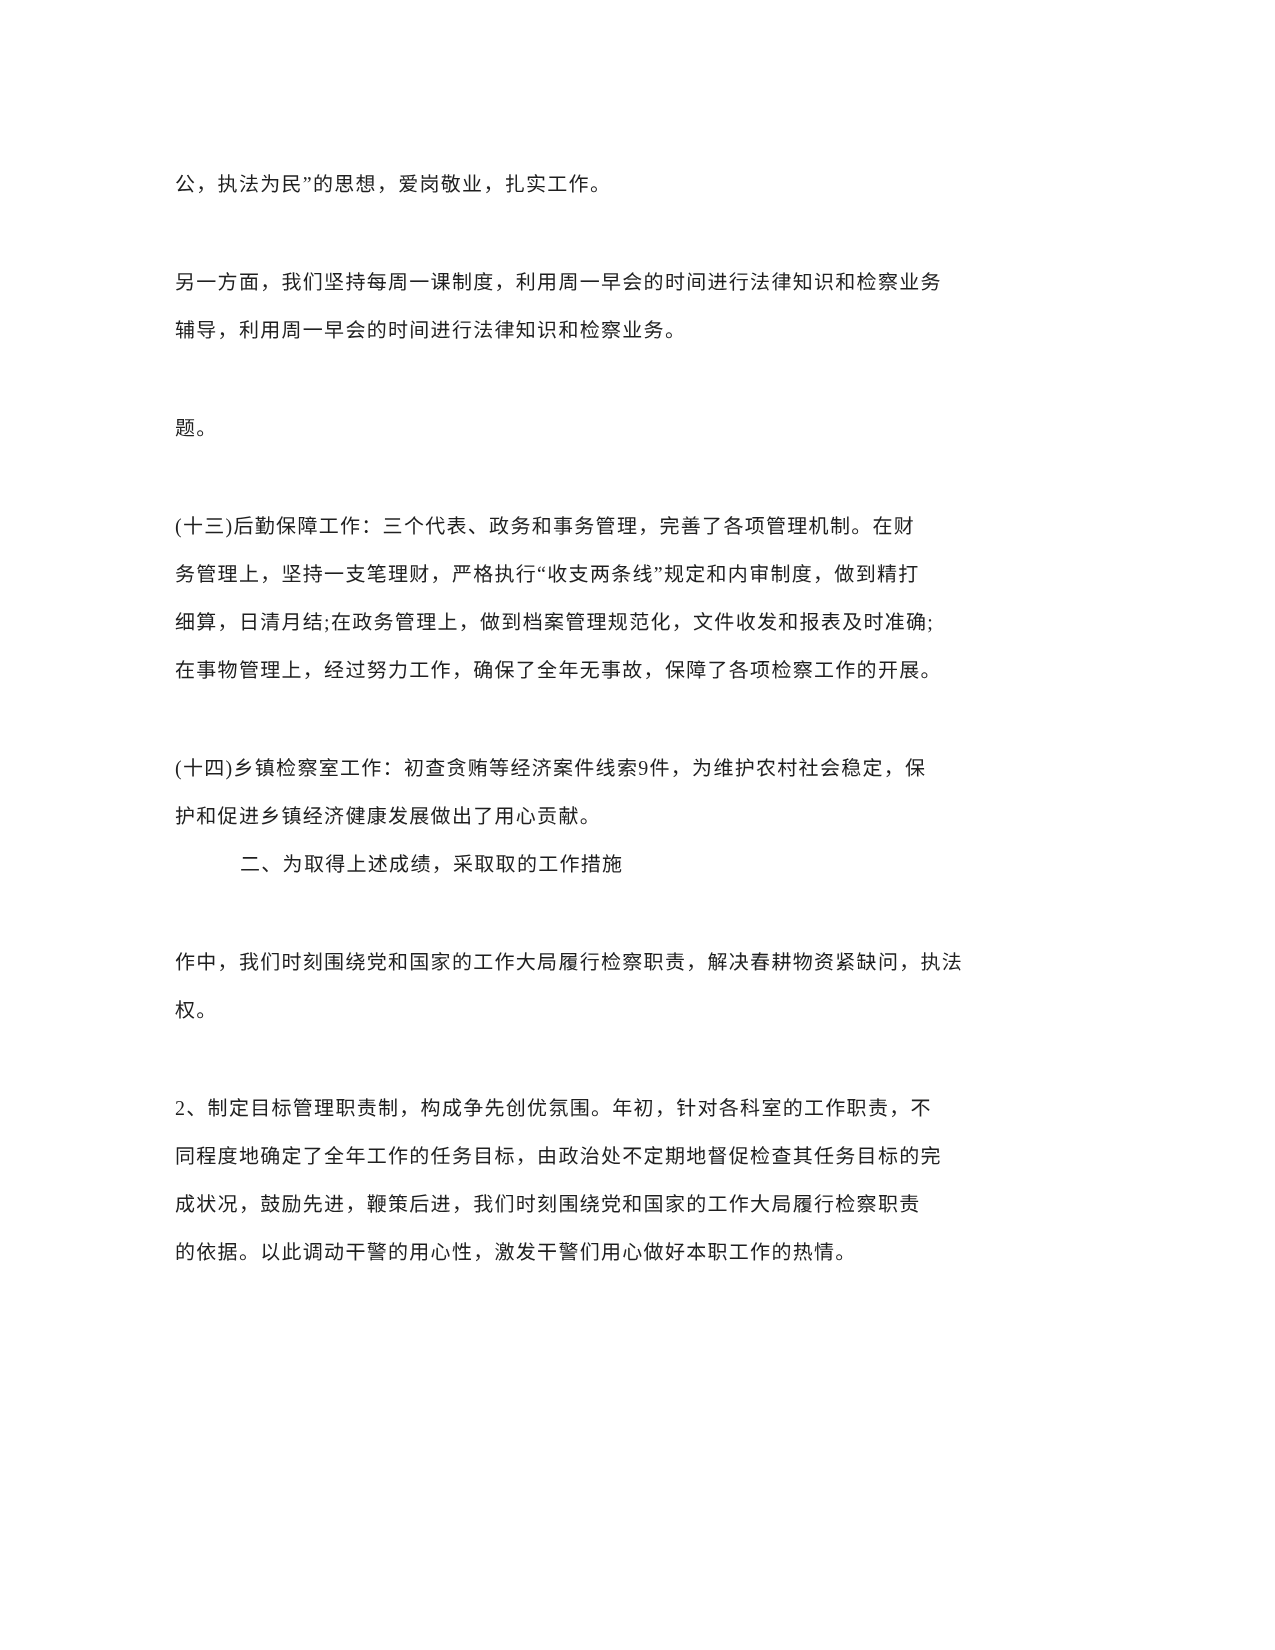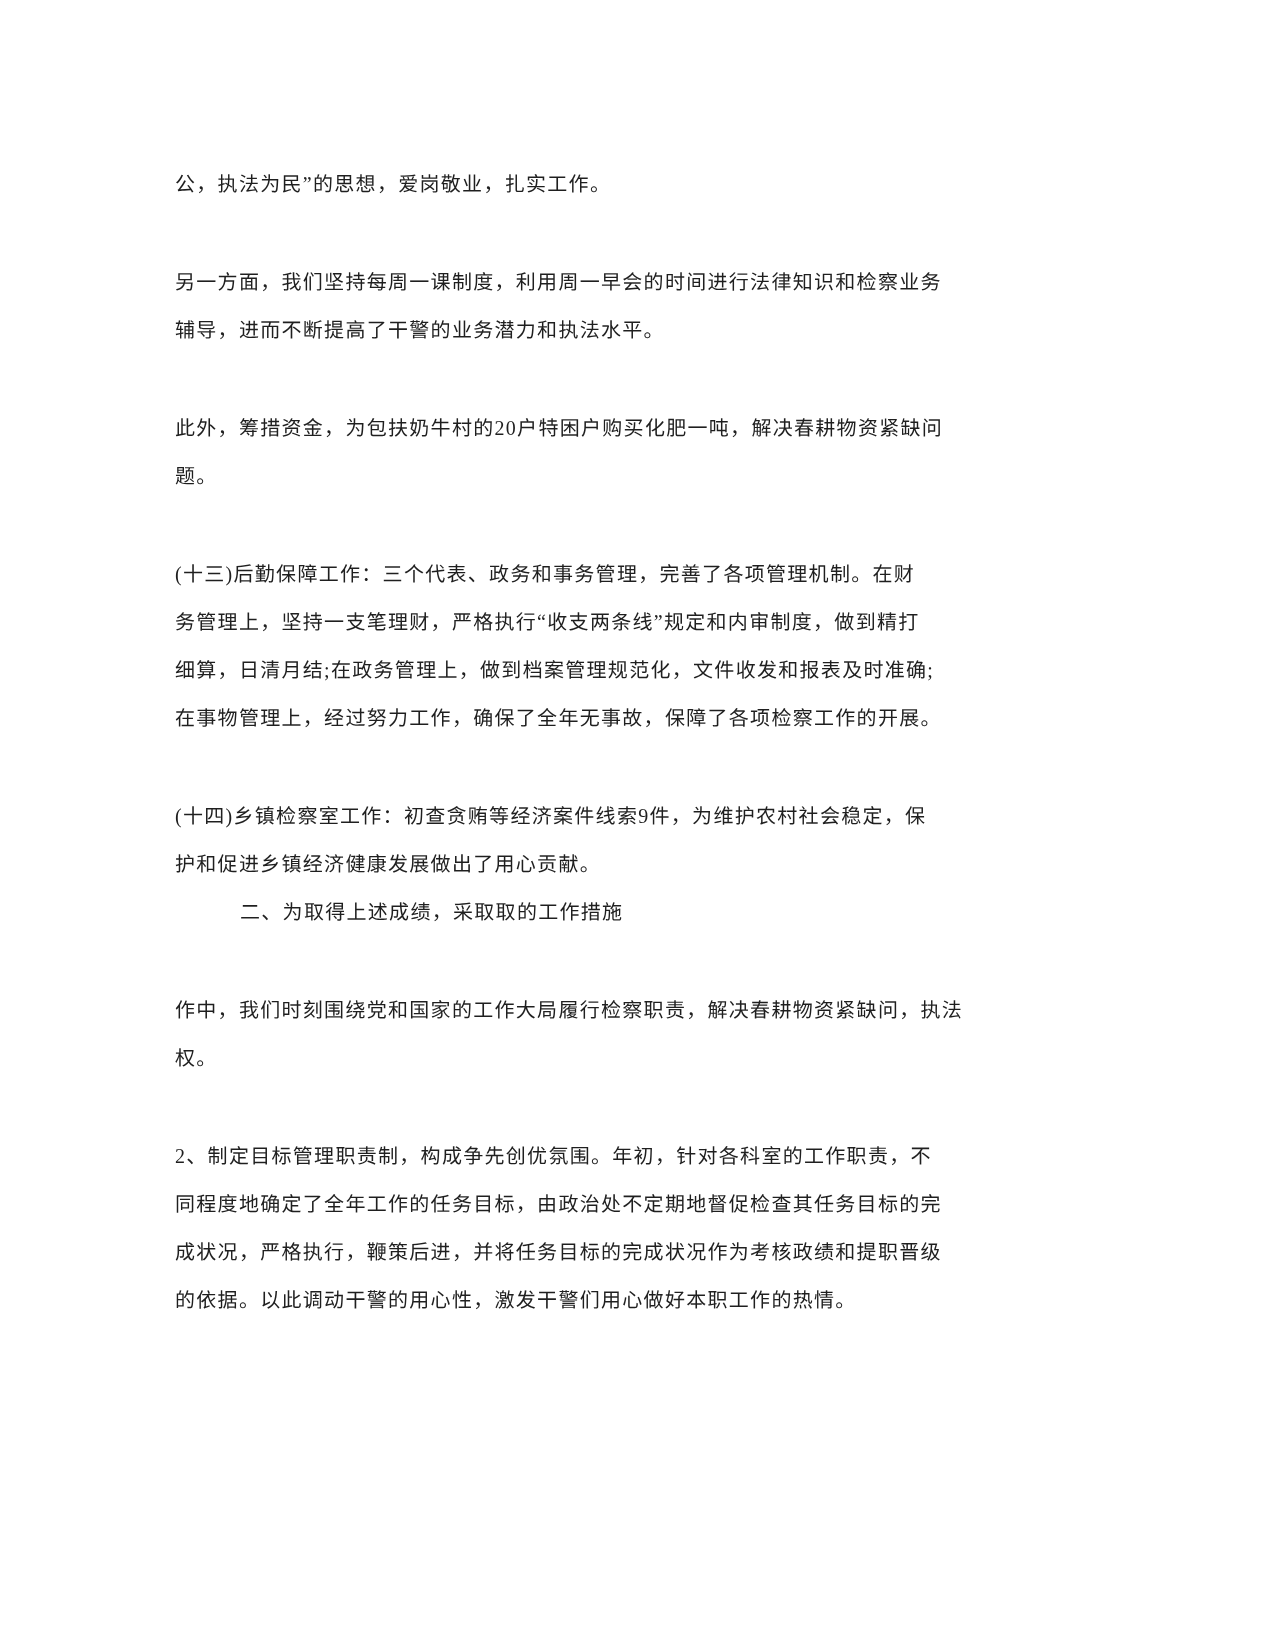--- a/index.html
+++ b/index.html
@@ -54,24 +54,23 @@
 </head>
 <body>
 
 <div class="page">
   <div class="doc-body" id="doc-body">
       <div class="para first">
         <div class="line">公，执法为民”的思想，爱岗敬业，扎实工作。</div>
       </div>
       <div class="para">
         <div class="line">另一方面，我们坚持每周一课制度，利用周一早会的时间进行法律知识和检察业务</div>
-        <div class="line">辅导，进而不断提高了干警的业务潜力和执法水平。</div>
+        <div class="line">辅导，利用周一早会的时间进行法律知识和检察业务。</div>
       </div>
       <div class="para">
-        <div class="line">此外，筹措资金，为包扶奶牛村的20户特困户购买化肥一吨，解决春耕物资紧缺问</div>
         <div class="line">题。</div>
       </div>
       <div class="para">
         <div class="line">(十三)后勤保障工作：三个代表、政务和事务管理，完善了各项管理机制。在财</div>
         <div class="line">务管理上，坚持一支笔理财，严格执行“收支两条线”规定和内审制度，做到精打</div>
         <div class="line">细算，日清月结;在政务管理上，做到档案管理规范化，文件收发和报表及时准确;</div>
         <div class="line">在事物管理上，经过努力工作，确保了全年无事故，保障了各项检察工作的开展。</div>
       </div>
       <div class="para">
         <div class="line">(十四)乡镇检察室工作：初查贪贿等经济案件线索9件，为维护农村社会稳定，保</div>
@@ -80,17 +79,17 @@
       <div class="para attached">
         <div class="line indent">二、为取得上述成绩，采取取的工作措施</div>
       </div>
       <div class="para">
         <div class="line">作中，我们时刻围绕党和国家的工作大局履行检察职责，解决春耕物资紧缺问，执法</div>
         <div class="line">权。</div>
       </div>
       <div class="para">
         <div class="line">2、制定目标管理职责制，构成争先创优氛围。年初，针对各科室的工作职责，不</div>
         <div class="line">同程度地确定了全年工作的任务目标，由政治处不定期地督促检查其任务目标的完</div>
-        <div class="line">成状况，严格执行，鞭策后进，并将任务目标的完成状况作为考核政绩和提职晋级</div>
+        <div class="line">成状况，鼓励先进，鞭策后进，我们时刻围绕党和国家的工作大局履行检察职责</div>
         <div class="line">的依据。以此调动干警的用心性，激发干警们用心做好本职工作的热情。</div>
       </div>
     </div>
 </div>
 
 </body></html>

